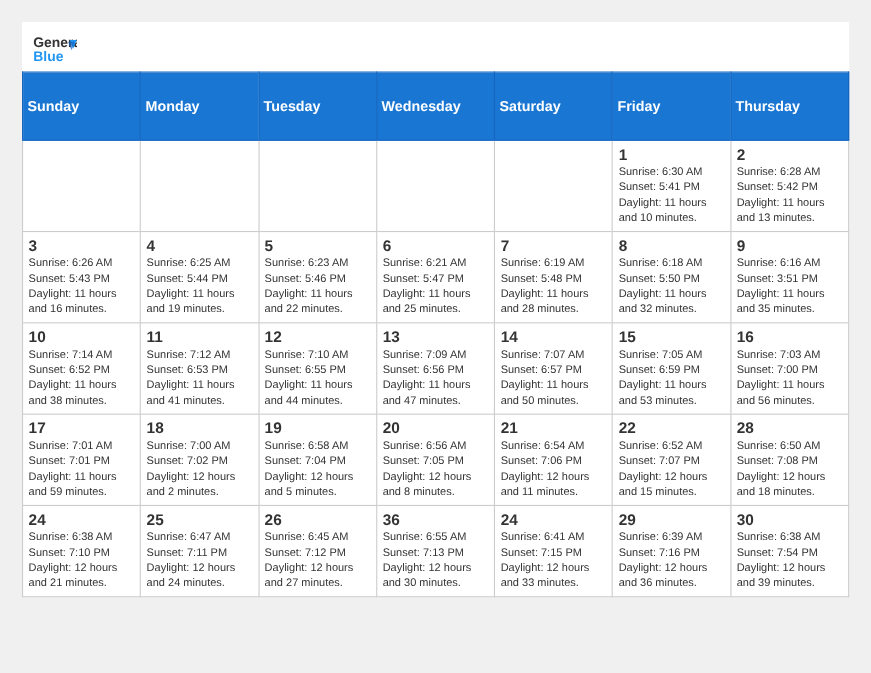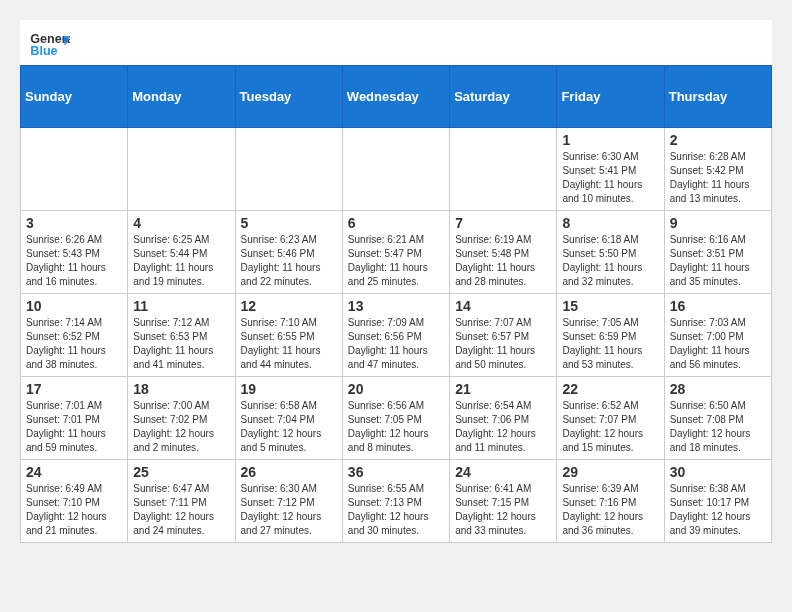--- a/index.html
+++ b/index.html
@@ -264,33 +264,33 @@
           <td>
             <span class="day-number">28</span>
             <div class="day-info">Sunrise: 6:50 AM
 Sunset: 7:08 PM
 Daylight: 12 hours and 18 minutes.</div>
           </td>
         </tr>
         <tr>
           <td>
             <span class="day-number">24</span>
-            <div class="day-info">Sunrise: 6:49 AM
+            <div class="day-info">Sunrise: 6:38 AM
 Sunset: 7:10 PM
 Daylight: 12 hours and 21 minutes.</div>
           </td>
           <td>
             <span class="day-number">25</span>
             <div class="day-info">Sunrise: 6:47 AM
 Sunset: 7:11 PM
 Daylight: 12 hours and 24 minutes.</div>
           </td>
           <td>
             <span class="day-number">26</span>
-            <div class="day-info">Sunrise: 6:30 AM
+            <div class="day-info">Sunrise: 6:45 AM
 Sunset: 7:12 PM
 Daylight: 12 hours and 27 minutes.</div>
           </td>
           <td>
             <span class="day-number">36</span>
             <div class="day-info">Sunrise: 6:55 AM
 Sunset: 7:13 PM
 Daylight: 12 hours and 30 minutes.</div>
           </td>
           <td>
@@ -301,19 +301,19 @@
           </td>
           <td>
             <span class="day-number">29</span>
             <div class="day-info">Sunrise: 6:39 AM
 Sunset: 7:16 PM
 Daylight: 12 hours and 36 minutes.</div>
           </td>
           <td>
             <span class="day-number">30</span>
             <div class="day-info">Sunrise: 6:38 AM
-Sunset: 10:17 PM
+Sunset: 7:54 PM
 Daylight: 12 hours and 39 minutes.</div>
           </td>
         </tr>
       </tbody>
   </table>
 </div>
 
 </body></html>

